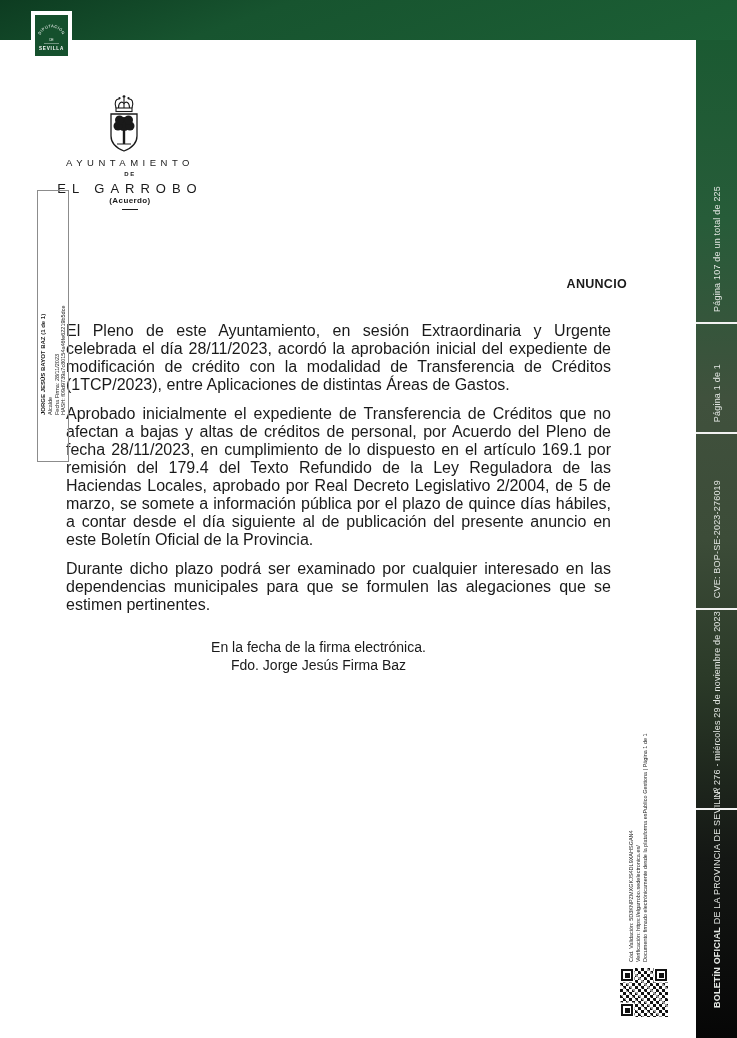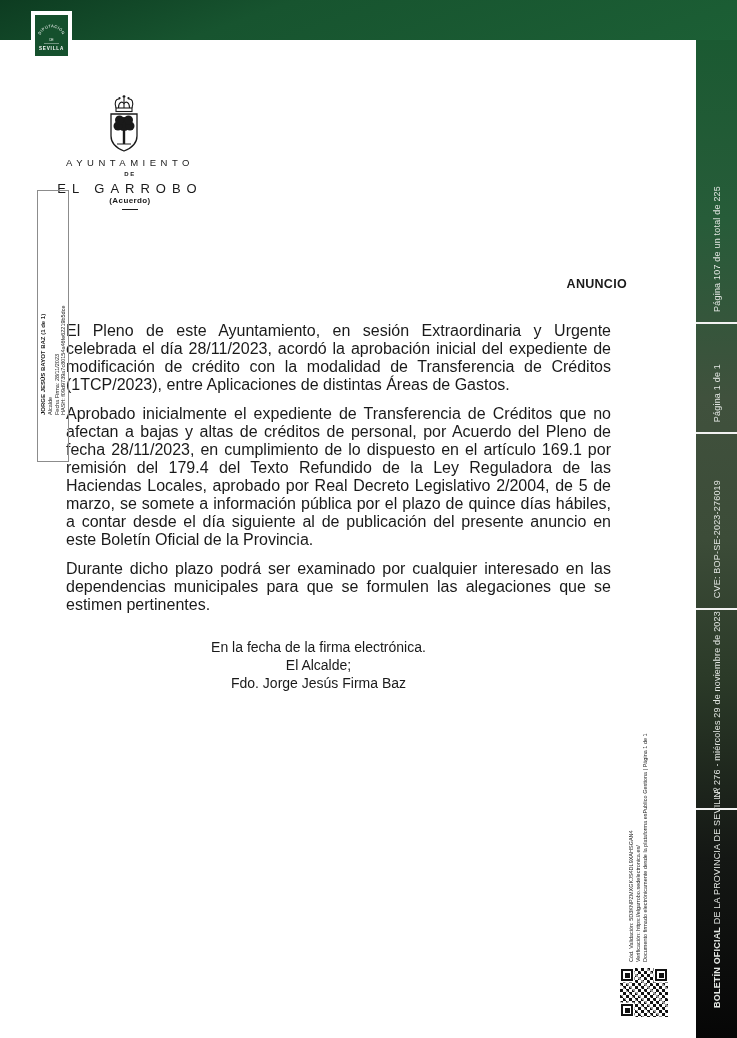--- a/index.html
+++ b/index.html
@@ -174,21 +174,20 @@
     <div class="muni-rule"></div>
   </div>
 
   <div class="content">
     <h1>ANUNCIO</h1>
     <p>El Pleno de este Ayuntamiento, en sesión Extraordinaria y Urgente celebrada el día 28/11/2023, acordó la aprobación inicial del expediente de modificación de crédito con la modalidad de Transferencia de Créditos (1TCP/2023), entre Aplicaciones de distintas Áreas de Gastos.</p>
     <p>Aprobado inicialmente el expediente de Transferencia de Créditos que no afectan a bajas y altas de créditos de personal, por Acuerdo del Pleno de fecha 28/11/2023, en cumplimiento de lo dispuesto en el artículo 169.1 por remisión del 179.4 del Texto Refundido de la Ley Reguladora de las Haciendas Locales, aprobado por Real Decreto Legislativo 2/2004, de 5 de marzo, se somete a información pública por el plazo de quince días hábiles, a contar desde el día siguiente al de publicación del presente anuncio en este Boletín Oficial de la Provincia.</p>
     <p>Durante dicho plazo podrá ser examinado por cualquier interesado en las dependencias municipales para que se formulen las alegaciones que se estimen pertinentes.</p>
     <div class="signature">
       <div>En la fecha de la firma electrónica.</div>
-      <div>El Alcalde;</div>
       <div>Fdo. Jorge Jesús Firma Baz</div>
     </div>
   </div>
 
   <div class="stamp-box"></div>
   <div class="stamp-text">
     <div class="stamp-name">JORGE JESÚS BAYOT BAZ (1 de 1)</div>
     <div class="stamp-line">Alcalde</div>
     <div class="stamp-line">Fecha Firma: 28/11/2023</div>
     <div class="stamp-line">HASH: f09d9739a7c80154a46fe62219b5dce</div>

